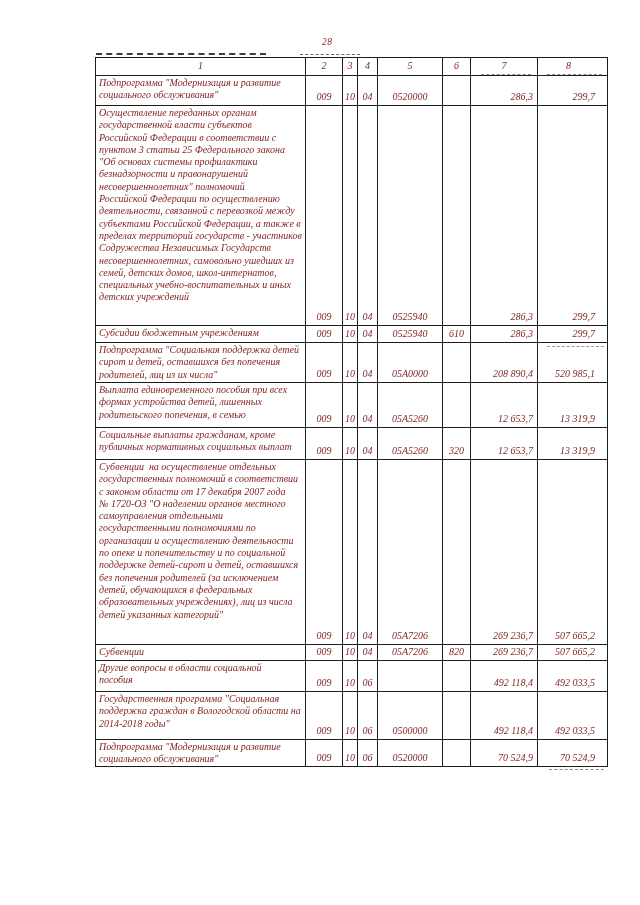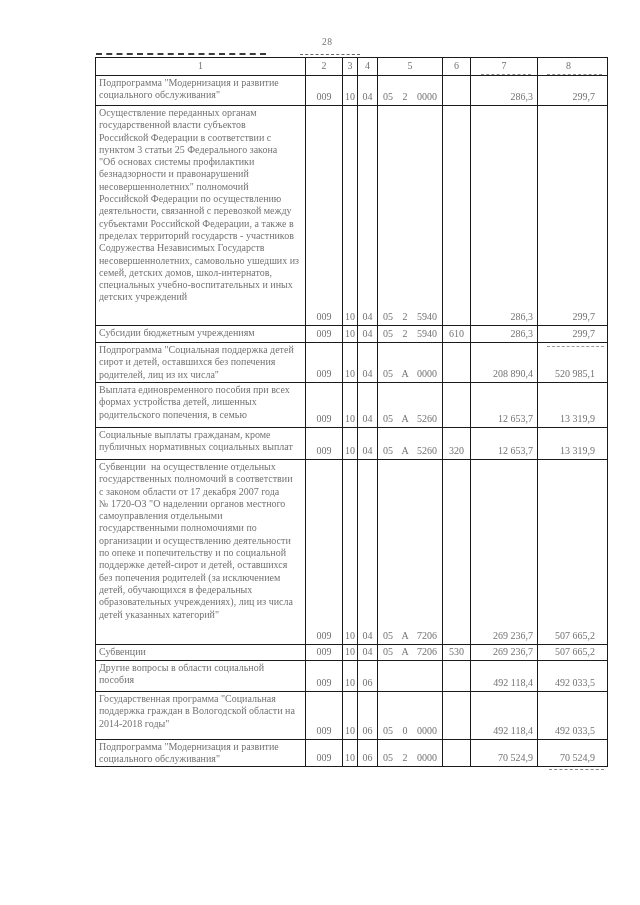--- a/index.html
+++ b/index.html
@@ -1,19 +1,20 @@
 <!DOCTYPE html>
 <html><head>
 <meta charset="utf-8">
 <style>
   html,body{margin:0;padding:0;background:#e8e8e8;}
   .page{
     position:relative;width:640px;height:905px;background:#ffffff;
-    font-family:"Liberation Serif","DejaVu Serif",serif;color:#737373;
+    font-family:"Liberation Serif","DejaVu Serif",serif;color:#7f1d1d;
     overflow:hidden;
+    font-style:italic;
   }
   .pagenum{position:absolute;top:37px;left:322px;font-size:9.5px;letter-spacing:.5px;}
   .tbl{
     position:absolute;left:95px;top:57px;width:513px;
     border:1.5px solid #1b1b1b;box-sizing:border-box;
     font-size:10px;line-height:12.3px;
   }
   .row{display:flex;align-items:stretch;box-sizing:border-box;}
   .row + .row{border-top:1px solid #1b1b1b;}
   
@@ -29,21 +30,21 @@
   .row:nth-child(10){height:31px}
   .row:nth-child(11){height:48px}
   .row:nth-child(12){height:27px}
   .c{box-sizing:border-box;display:flex;align-items:flex-end;overflow:hidden;}
   .c + .c{border-left:1px solid #1b1b1b;}
   .c1{width:209px;align-items:flex-start;padding:1px 1px 1px 3px;}
   .c1 span{white-space:pre;display:block;}
   .c2{width:37px;justify-content:center;padding-bottom:2px;}
   .c3{width:15px;justify-content:center;padding-bottom:2px;}
   .c4{width:20px;justify-content:center;padding-bottom:2px;}
-  .c5{width:65px;justify-content:space-between;padding:0 5px 2px 5px;}
+  .c5{width:65px;justify-content:center;padding:0 5px 2px 5px;}
   .c6{width:28px;justify-content:center;padding-bottom:2px;}
   .c7{width:67px;justify-content:flex-end;padding:0 4px 2px 0;}
   .c8{width:62px;justify-content:flex-end;padding:0 4px 2px 0;}
   .hdr .c{align-items:center;justify-content:center;padding:0;}
   
   .art{position:absolute;height:0;border-top:1px dashed #8a8a8a;}
   .art.heavy{border-top:2px dashed #3c3c3c;}
 </style>
 </head>
 <body>
@@ -329,21 +330,21 @@
         </div>
       <div class="c c4">
           <span>04</span>
         </div>
       <div class="c c5">
           <span>05</span>
           <span>А</span>
           <span>7206</span>
         </div>
       <div class="c c6">
-          <span>530</span>
+          <span>820</span>
         </div>
       <div class="c c7">
           <span>269 236,7</span>
         </div>
       <div class="c c8">
           <span>507 665,2</span>
         </div>
     </div>
 
     <div class="row">

